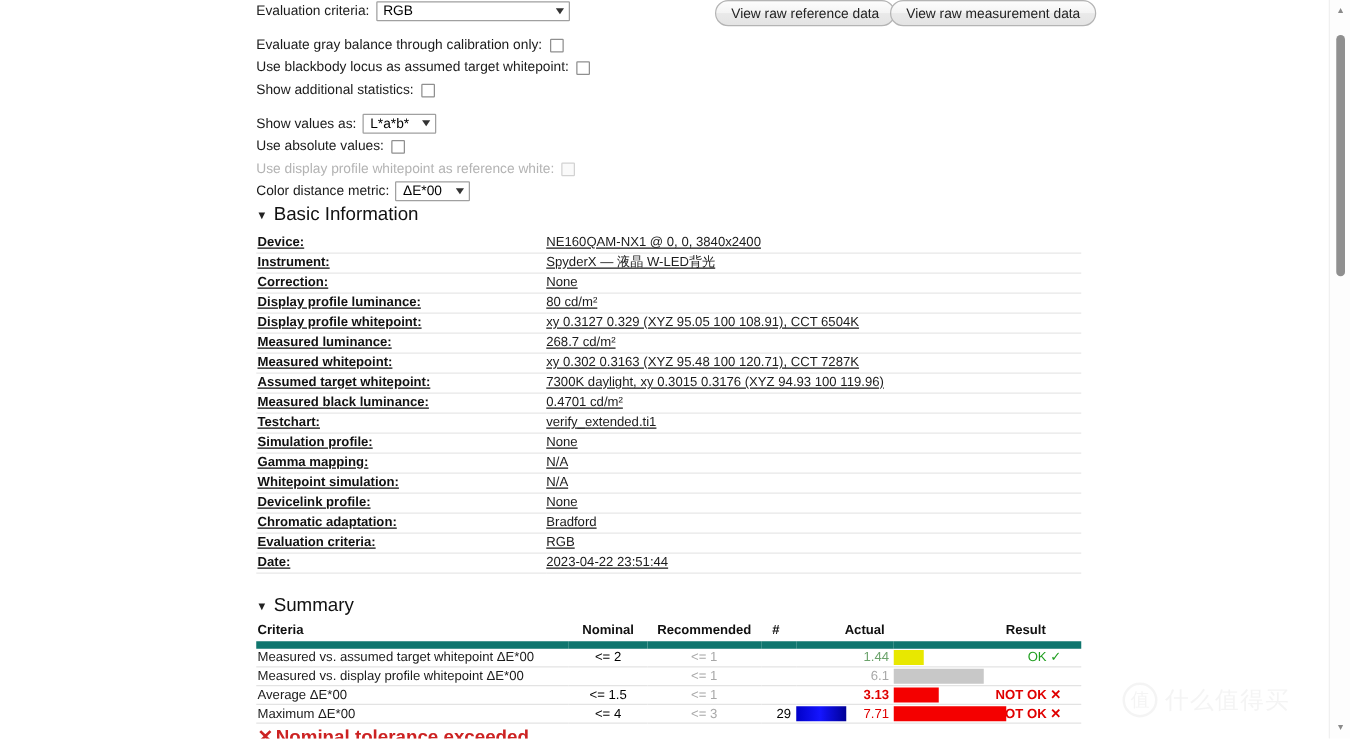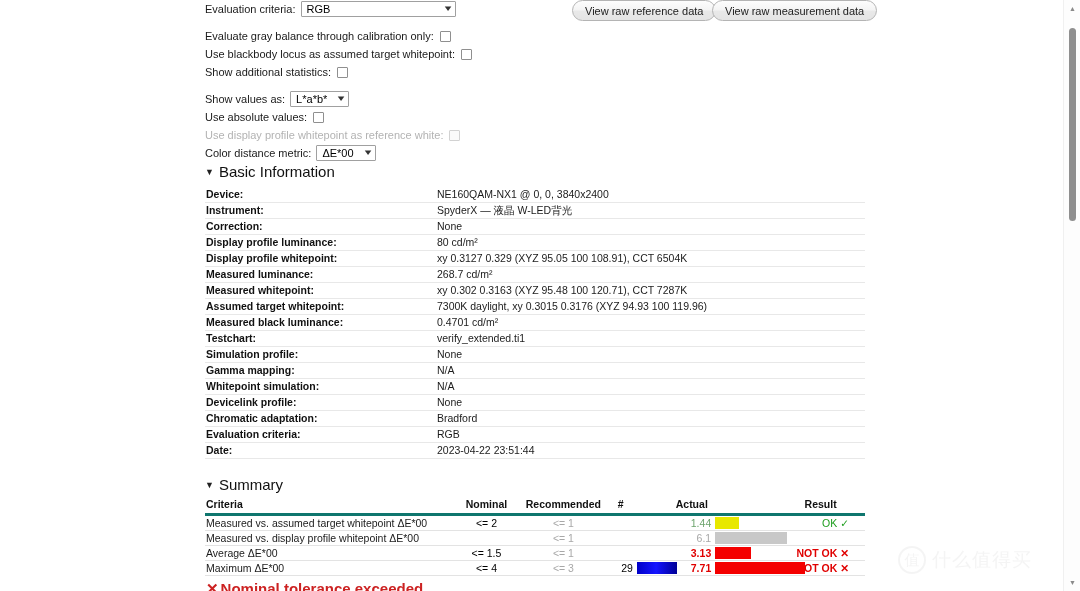--- a/index.html
+++ b/index.html
@@ -113,20 +113,21 @@
     width: 660px;
     border-collapse: collapse;
     font-size: 10.5px;
   }
   .info-table td {
     padding: 1px 0 2px 0;
     border-bottom: 1px solid #e8e8e8;
     vertical-align: middle;
     height: 14.6px;
     line-height: 12px;
+    text-decoration: underline;
   }
   .info-table td.k {
     font-weight: bold;
     color: #111;
     width: 232px;
     padding-left: 1px;
   }
   .info-table td.v {
     color: #1b1b1b;
   }
@@ -138,21 +139,21 @@
     width: 660px;
     border-collapse: collapse;
     font-size: 10.5px;
   }
   .sum-table th {
     font-size: 10.5px;
     font-weight: bold;
     color: #111;
     text-align: center;
     padding: 0 0 3px 0;
-    border-bottom: 3px solid #0f766e;
+    border-bottom: 6px solid #0f766e;
     height: 16px;
     white-space: nowrap;
     margin-top: 44px;
   }
   .sum-table th.c-criteria { text-align: left; padding-left: 1px; }
   .sum-table td {
     height: 14.5px;
     padding: 0;
     border-bottom: 1px solid #e3e3e3;
     vertical-align: middle;
@@ -443,21 +444,21 @@
         <tr>
           <td class="c-criteria">Maximum ΔE*00</td>
           <td class="c-nominal">&lt;= 4</td>
           <td class="c-recomm">&lt;= 3</td>
           <td class="c-count">29</td>
           <td class="c-bar1">
             <div class="barwrap">
               <div class="bar gradblue" style="width: 40px;"></div>
             </div>
           </td>
-          <td class="c-actual" style="color: rgb(224, 0, 0); font-weight: bold;">7.71</td>
+          <td class="c-actual" style="color: rgb(224, 0, 0); font-weight: normal;">7.71</td>
           <td class="c-bar2">
             <div class="barwrap">
               <div class="bar" style="width: 90px; background: rgb(244, 0, 0);"></div>
             </div>
           </td>
           <td class="c-result notok">NOT OK ✕</td>
         </tr>
       </tbody>
   </table>
 

